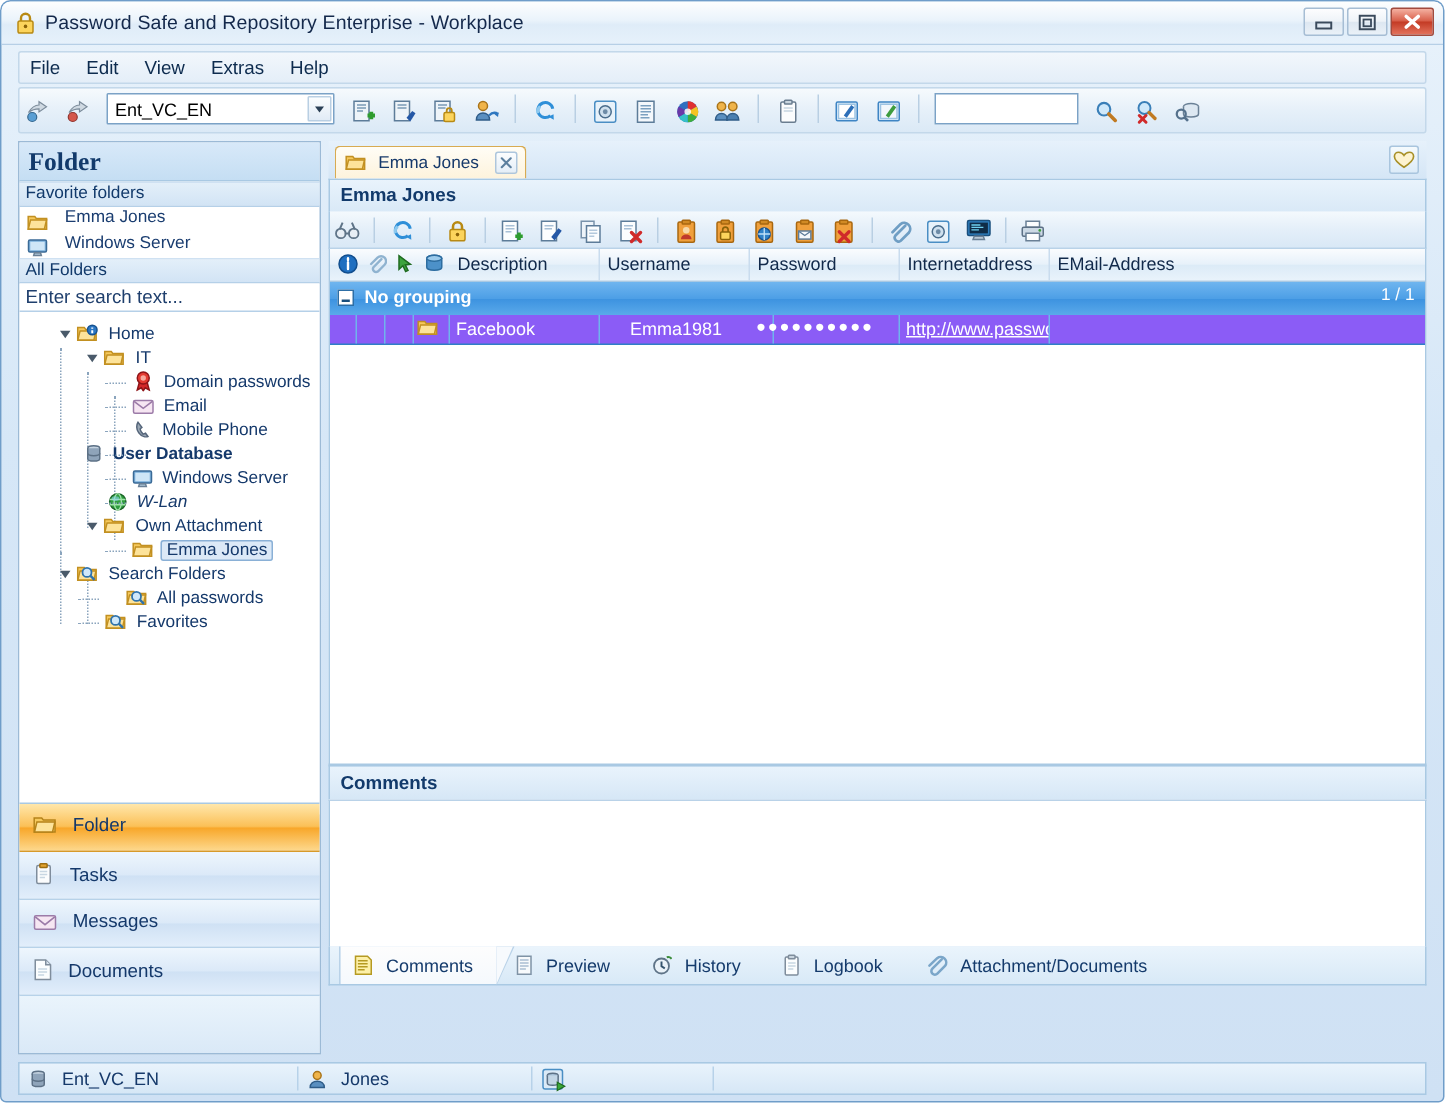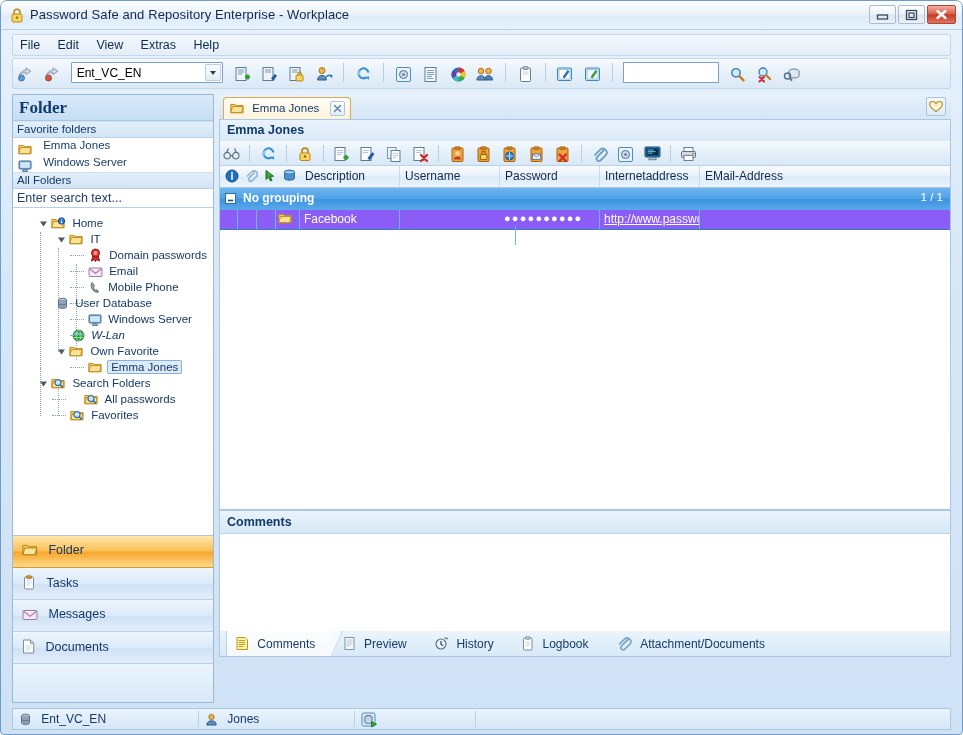--- a/index.html
+++ b/index.html
@@ -716,21 +716,21 @@
       <div class="tnode" style="padding-left:63px;">
         <span class="tdash" style="left:45px; top:8px; width:14px;"></span>
         <span class="ico">
           <svg width="14" height="13" viewBox="0 0 14 13">
               <path d="M4 1.5 C3 3 2.6 6 4.5 8.5 C6.4 11 9 11.6 10.6 11 L9 8.8 L7.4 9.4 C6.4 8.4 5.6 7.2 5.4 6 L6.6 4.9z" fill="#9aa7b4" stroke="#55657a"></path>
             </svg>
         </span>
         <span class="lbl">Mobile Phone</span>
       </div>
 
-      <div class="tnode" style="padding-left:31px;">
+      <div class="tnode" style="padding-left:31px;font-weight:bold;">
         <span class="tdash" style="left:45px; top:8px; width:14px;"></span>
         <span class="ico">
           <svg width="13" height="13" viewBox="0 0 13 13">
               <ellipse cx="6.5" cy="2.8" rx="4" ry="1.6" fill="#c5d3e0" stroke="#5d7186"></ellipse>
               <path d="M2.5 2.8v7c0 .9 1.8 1.6 4 1.6s4-.7 4-1.6v-7" fill="#8fa4ba" stroke="#5d7186"></path>
               <path d="M2.5 6.2c0 .9 1.8 1.6 4 1.6s4-.7 4-1.6" fill="none" stroke="#5d7186"></path>
             </svg>
         </span>
         <span class="lbl">User Database</span>
       </div>
@@ -765,21 +765,21 @@
           <svg width="9" height="9" viewBox="0 0 9 9">
               <path d="M1 2.5 L8 2.5 L4.5 7.5 Z" fill="#4a5a6a"></path>
             </svg>
         </span>
         <span class="ico">
           <svg width="15" height="13" viewBox="0 0 15 13">
               <path d="M.8 2.4h4.4l1 1.2h6.9v7.2H.8z" fill="#f6c95c" stroke="#c29021"></path>
               <path d="M2.4 4.6h10.6l-1.4 6H.9z" fill="#fde39a" stroke="#c29021"></path>
             </svg>
         </span>
-        <span class="lbl">Own Favorite</span>
+        <span class="lbl">Own Attachment</span>
       </div>
 
       <div class="tnode selected" style="padding-left:63px;">
         <span class="tdash" style="left:45px; top:8px; width:14px;"></span>
         <span class="ico">
           <svg width="15" height="13" viewBox="0 0 15 13">
               <path d="M.8 2.4h4.4l1 1.2h6.9v7.2H.8z" fill="#f6c95c" stroke="#c29021"></path>
               <path d="M2.4 4.6h10.6l-1.4 6H.9z" fill="#fde39a" stroke="#c29021"></path>
             </svg>
         </span>
@@ -1075,21 +1075,21 @@
         <span class="dr-cell" style="left:37px; width:19px;"></span>
         <span class="dr-cell" style="left:56px; width:24px; padding-left:2px;">
           <span>
             <svg width="15" height="13" viewBox="0 0 15 13" style="vertical-align:-2px">
                 <path d="M.8 2.4h4.4l1 1.2h6.9v7.2H.8z" fill="#f6c95c" stroke="#c29021"></path>
                 <path d="M2.4 4.6h10.6l-1.4 6H.9z" fill="#fde39a" stroke="#c29021"></path>
               </svg>
           </span>
         </span>
         <span class="dr-cell" style="left:80px; width:100px;">Facebook</span>
-        <span class="dr-cell" style="left:196px; width:100px;margin-top:16px;">Emma1981</span>
+        <span class="dr-cell" style="left:196px; width:100px;">Emma1981</span>
         <span class="dr-cell pw-dots" style="left:280px; width:100px;">●●●●●●●●●●</span>
         <span class="dr-cell dr-link" style="left:380px; width:100px;">http://www.passwor</span>
         <span class="dr-cell" style="left:480px; width:250px; border-right:none;"></span>
       </div>
     </div>
 
     <div id="comments-header">Comments</div>
     <div id="comments-body"></div>
 
     <div id="bottom-tabs">

